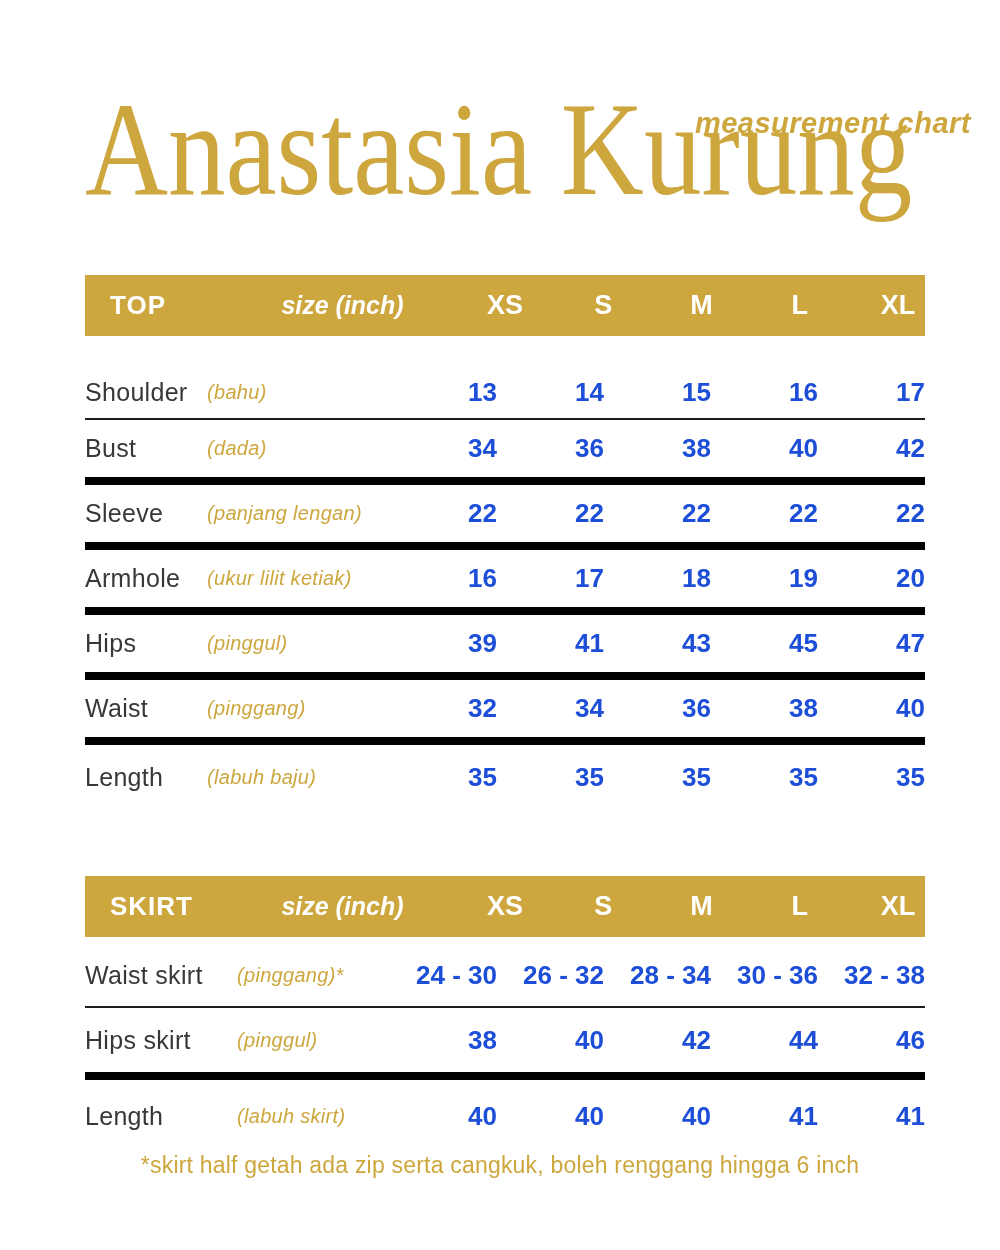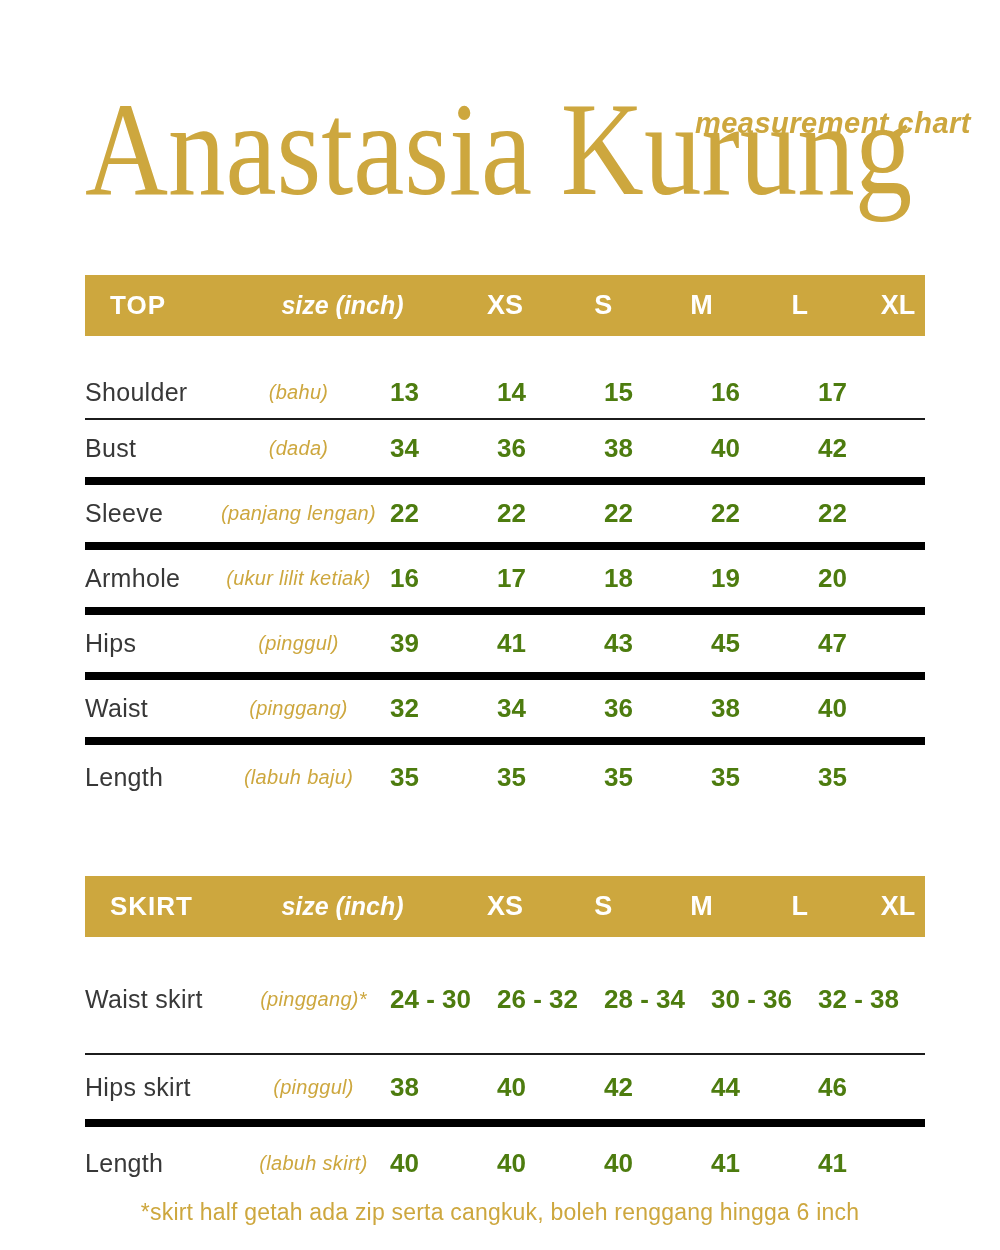--- a/index.html
+++ b/index.html
@@ -72,41 +72,40 @@
   }
   .bar .cell-size {
     font-weight: bold;
     font-size: 27px;
     text-align: center;
   }
 
   .row { height: 65px; border-bottom: 8px solid #000000; }
   .row:last-child { border-bottom: none; }
   .row.first { height: 84px; padding-top: 31px; border-bottom: 2px solid #1c1c1c; }
-  .skirt .row.first { height: 118px; padding-top: 8px; }
+  .skirt .row.first { height: 71px; padding-top: 8px; }
   .skirt .row { height: 72px; }
 
   .cell-label {
     font-size: 25px;
     color: #383838;
     letter-spacing: 0.3px;
   }
   .cell-malay {
     font-style: italic;
     font-size: 20px;
     color: var(--gold);
     letter-spacing: 0.3px;
-    text-align: center;
   }
   .skirt .cell-malay { padding-left: 30px; }
   .cell-value {
     font-weight: bold;
     font-size: 26px;
-    color: #4d7c0f;
-    text-align: left;
+    color: #1d4ed8;
+    text-align: right;
     white-space: nowrap;
   }
 
   
   .footnote {
     text-align: center;
     font-size: 23px;
     color: var(--gold);
     letter-spacing: 0.2px;
   }

